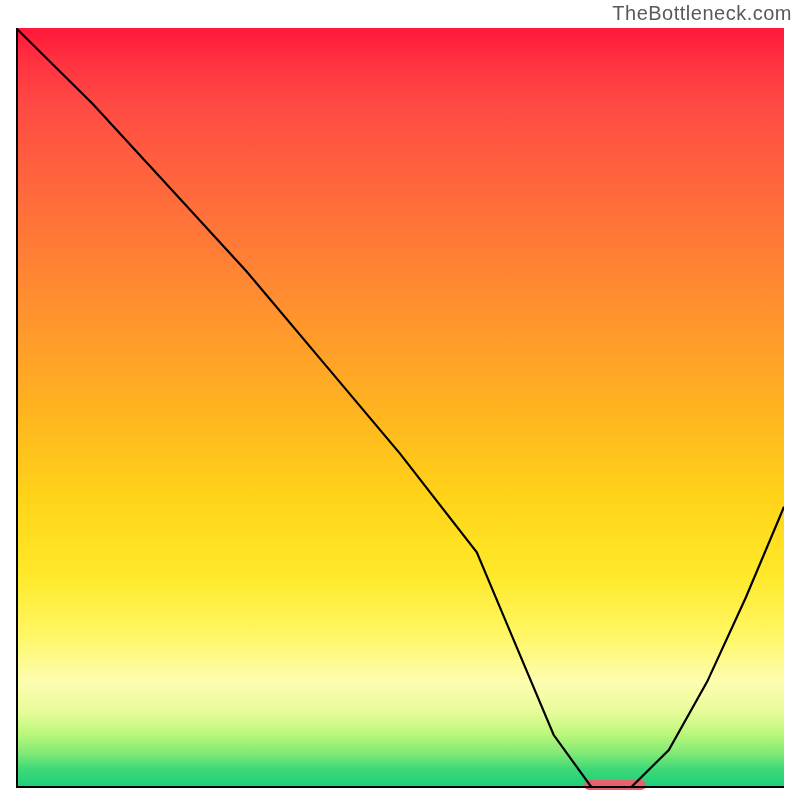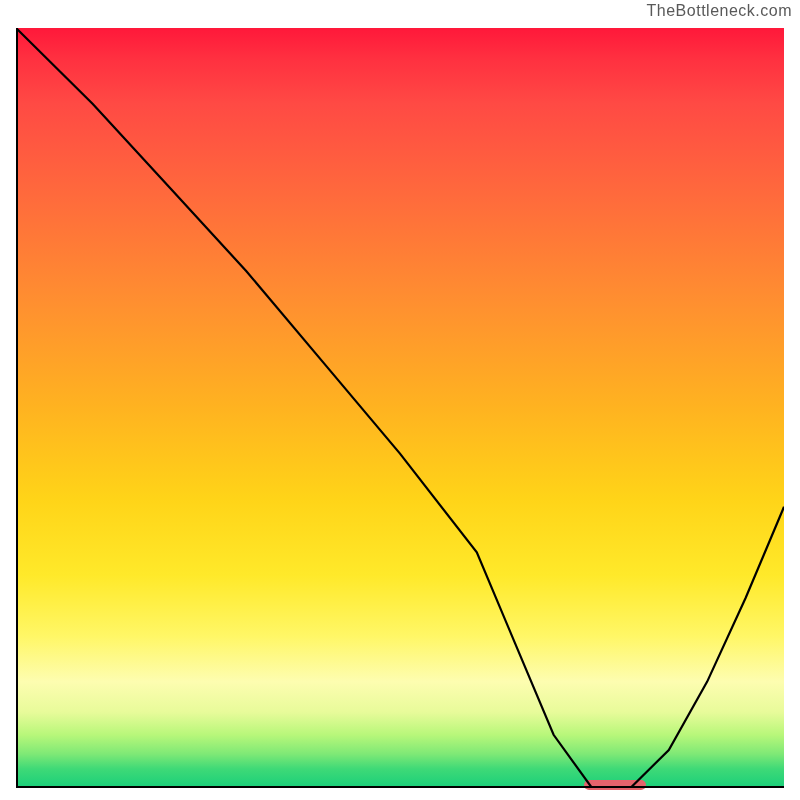--- a/index.html
+++ b/index.html
@@ -13,21 +13,21 @@
   .container {
     position: relative;
     width: 800px;
     height: 800px;
   }
   .watermark {
     position: absolute;
     top: 2px;
     right: 8px;
     color: #595959;
-    font-size: 16px;
+    font-size: 20px;
     font-weight: 400;
     letter-spacing: 0.5px;
   }
   .plot-wrap {
     position: absolute;
     left: 16px;
     top: 28px;
     width: 768px;
     height: 760px;
   }

